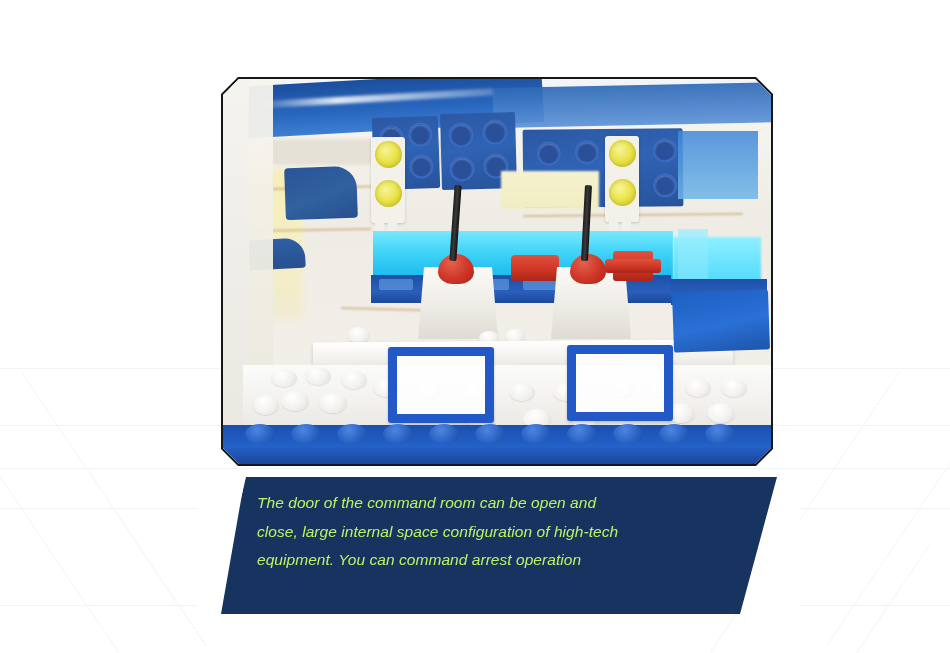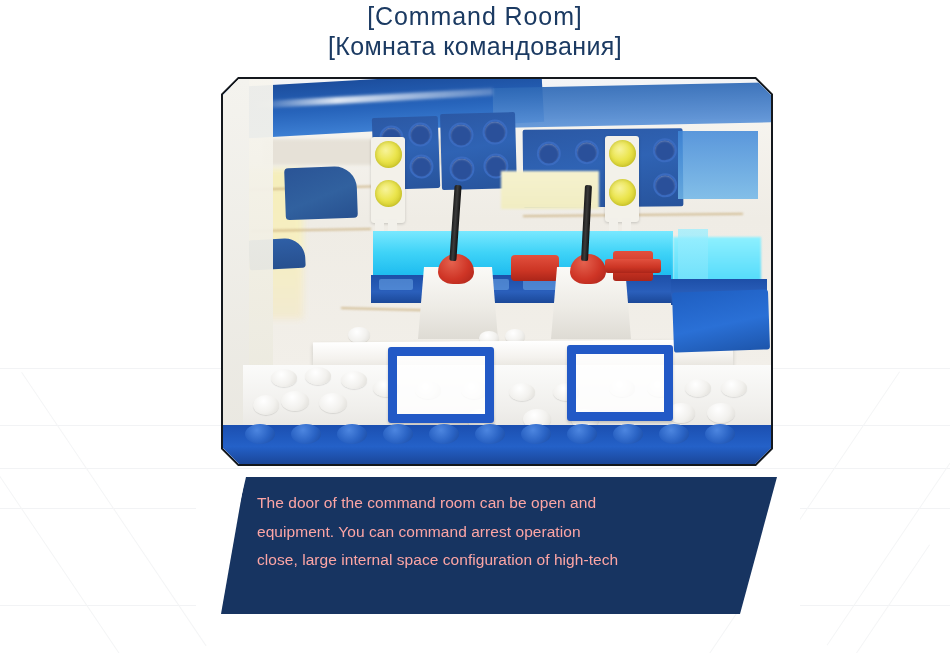--- a/index.html
+++ b/index.html
@@ -248,25 +248,26 @@
     clip-path: polygon(32px 0, 100% 0, 100% 100%, 0 100%);
     z-index: 6;
   }
   .caption-inner {
     position: absolute;
     left: 43px;
     top: 12px;
     width: 500px;
   }
   .caption-line {
-    color: #fca5a5;
+    color: #bef264;
     font-size: 15.5px;
     line-height: 28.5px;
     letter-spacing: .05px;
     white-space: nowrap;
+    font-style: italic;
   }
   
   .caption-cut-right {
     position: absolute;
     left: 740px;
     top: 477px;
     width: 60px;
     height: 137px;
     background: #ffffff;
     -webkit-clip-path: polygon(37px 0, 60px 0, 60px 137px, 0 137px);
@@ -296,24 +297,20 @@
     <div class="h" style="top:468px;"></div>
     <div class="h" style="top:508px;"></div>
     <div class="h" style="top:605px;"></div>
     <div class="d" style="left:22px; top:372px; width:330px; transform: rotate(56deg);"></div>
     <div class="d" style="left:-70px; top:372px; width:360px; transform: rotate(56deg);"></div>
     <div class="d" style="left:900px; top:372px; width:360px; transform: rotate(124deg);"></div>
     <div class="d" style="left:1012px; top:372px; width:330px; transform: rotate(124deg);"></div>
     <div class="d" style="left:930px; top:545px; width:160px; transform: rotate(124deg);"></div>
   </div>
 
-  <div class="title-block">
-    <div class="title-en">[Command Room]</div>
-    <div class="title-ru">[Комната командования]</div>
-  </div>
 
   <div class="photo-frame">
     <div class="photo">
 
       <div class="ph sky-band"></div>
 
       <div class="ph wall-white"></div>
       <div class="ph wall-left-light"></div>
       <div class="ph wall-panel-a"></div>
       <div class="ph wall-seam" style="left:20px; top:108px; width:140px; transform:rotate(-1.5deg);"></div>
@@ -443,20 +440,20 @@
       <span class="blue-base-stud" style="left:390px; top:345px; width:30px; height:20px;"></span>
       <span class="blue-base-stud" style="left:436px; top:345px; width:30px; height:20px;"></span>
       <span class="blue-base-stud" style="left:482px; top:345px; width:30px; height:20px;"></span>
 
     </div>
   </div>
 
   <div class="caption">
     <div class="caption-inner">
       <div class="caption-line">The door of the command room can be open and</div>
+      <div class="caption-line">close, large internal space configuration of high-tech</div>
       <div class="caption-line">equipment. You can command  arrest operation</div>
-      <div class="caption-line">close, large internal space configuration of high-tech</div>
     </div>
   </div>
   <div class="caption-cut-left"></div>
   <div class="caption-cut-right"></div>
 
 </div>
 
 </body></html>

